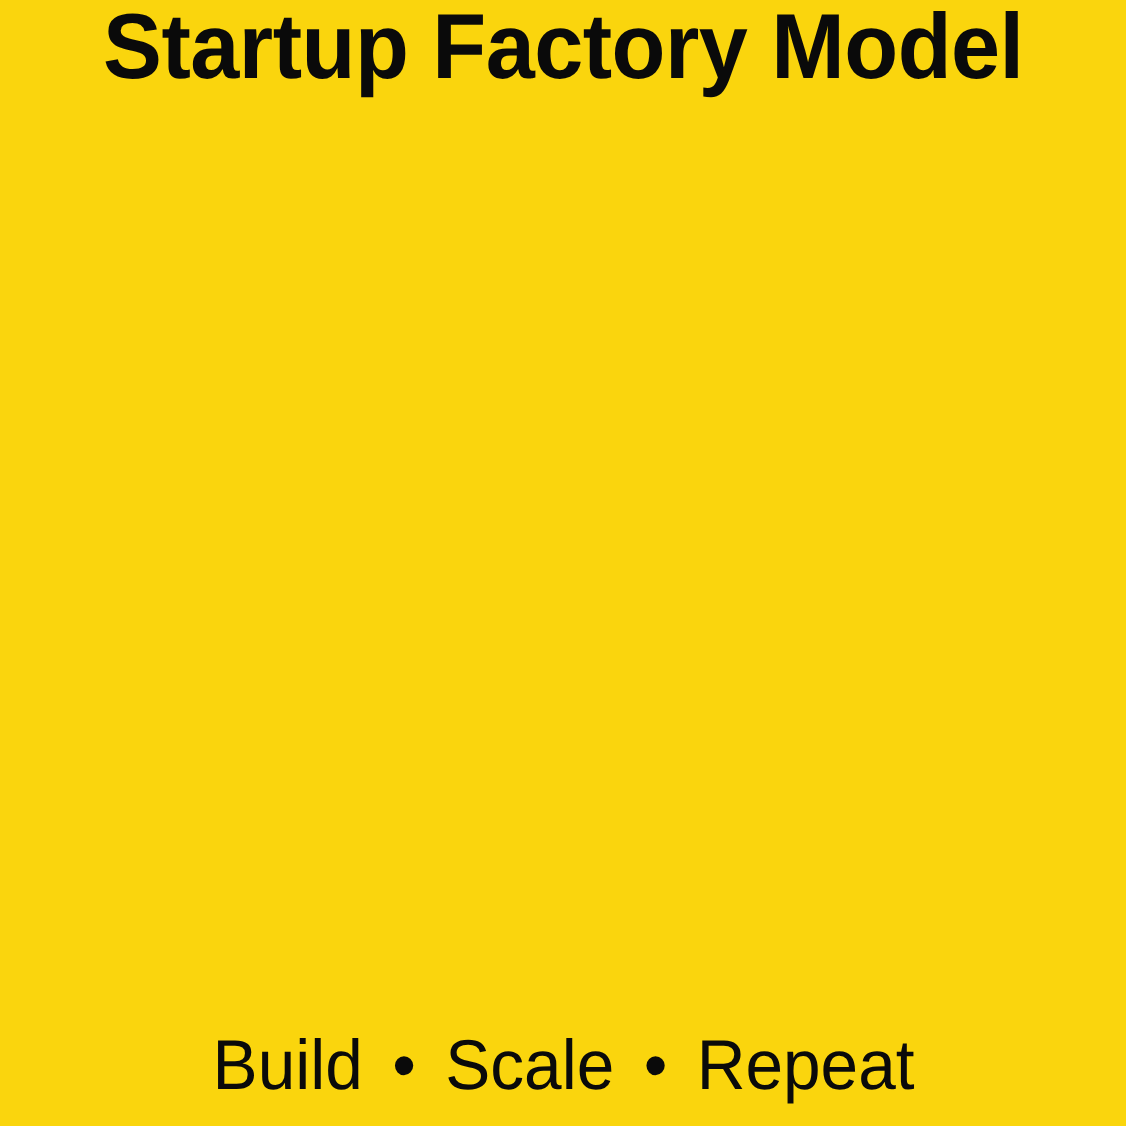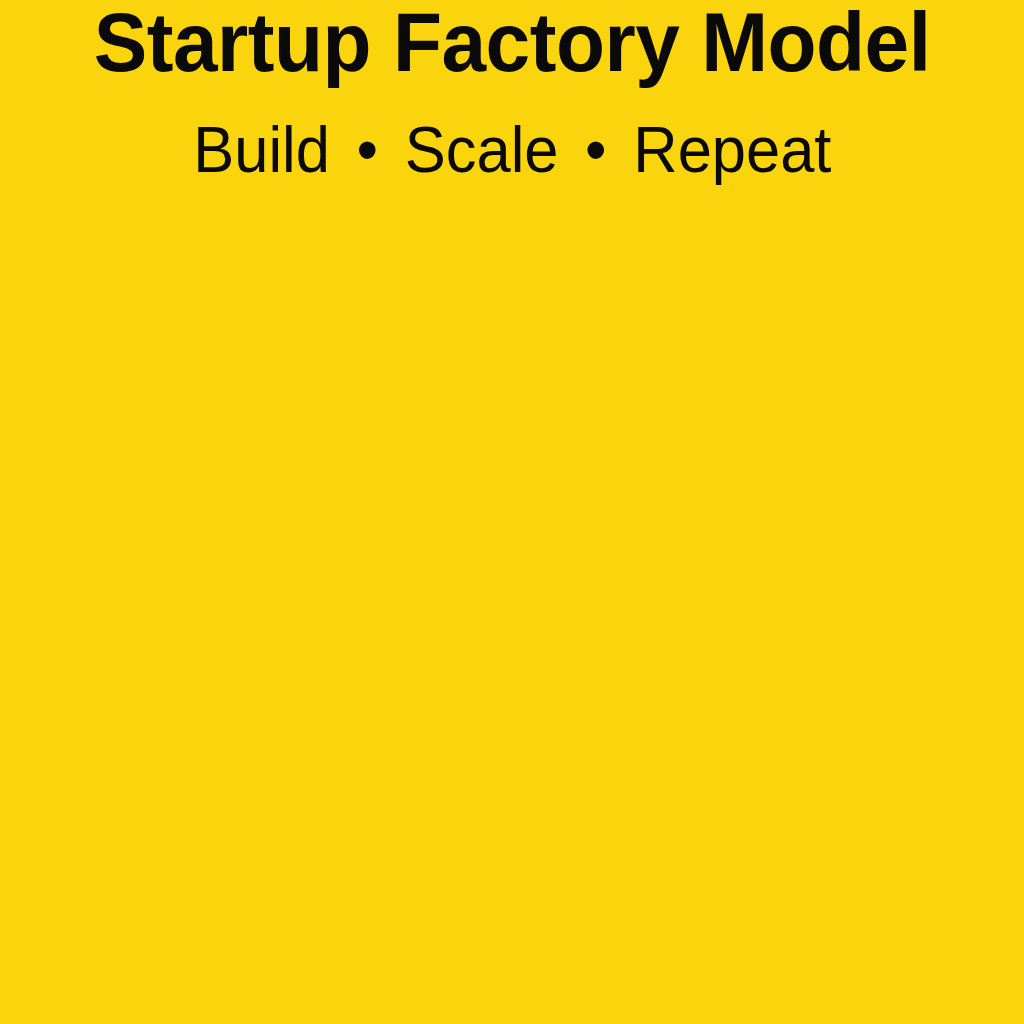--- a/index.html
+++ b/index.html
@@ -27,21 +27,21 @@
   
   #text-block {
     position: absolute;
     left: 0;
     top: 0;
     width: 1024px;
     height: 1024px;
     display: flex;
     flex-direction: column;
     align-items: center;
-    justify-content: flex-start;
+    justify-content: space-between;
     
     padding-bottom: 24px;
     box-sizing: border-box;
   }
 
   
   #headline {
     font-family: "Liberation Sans", sans-serif;
     font-weight: 700;
     font-size: 84px;

